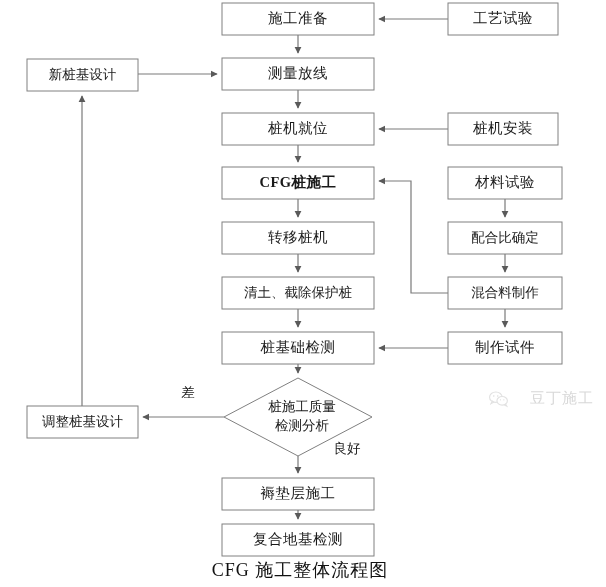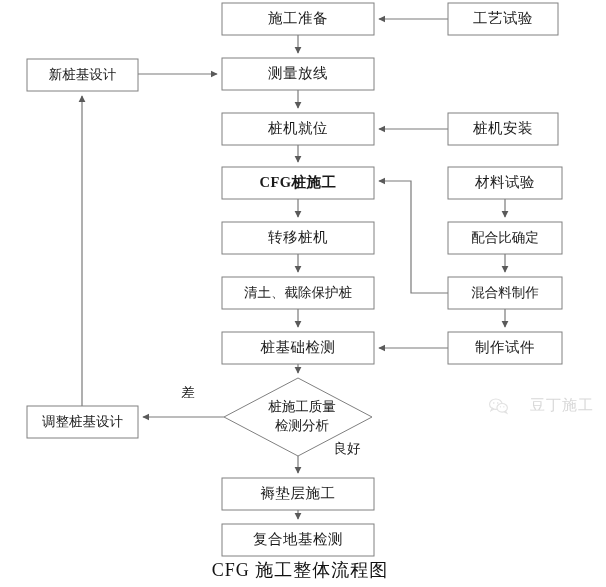--- a/index.html
+++ b/index.html
@@ -66,21 +66,21 @@
     font-family: "Liberation Serif", "DejaVu Serif", serif;
     font-size: 18px;
     fill: #111111;
     text-anchor: middle;
     dominant-baseline: middle;
     letter-spacing: 1px;
   }
   .watermark {
     position: absolute;
     right: 12px;
-    bottom: 13px;
+    bottom: 20px;
     display: flex;
     align-items: center;
     gap: 20px;
     opacity: 1;
     pointer-events: none;
   }
   .watermark-text {
     font-family: "Liberation Sans", "DejaVu Sans", sans-serif;
     font-size: 15px;
     color: #d8d8d8;

